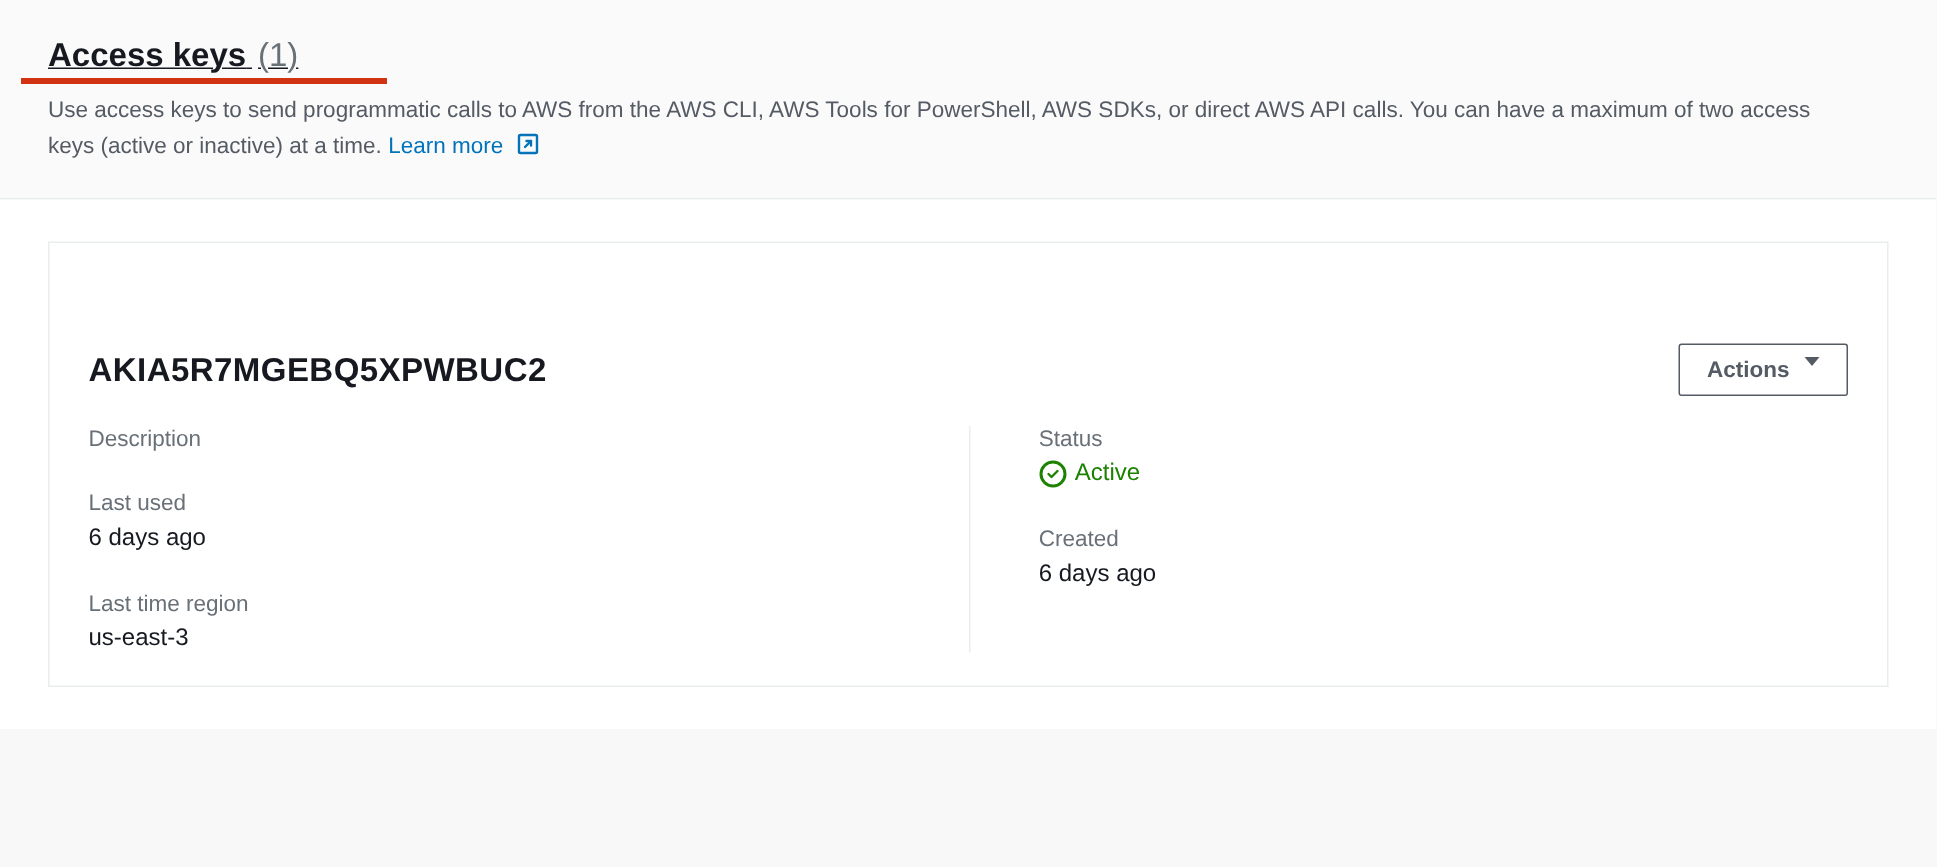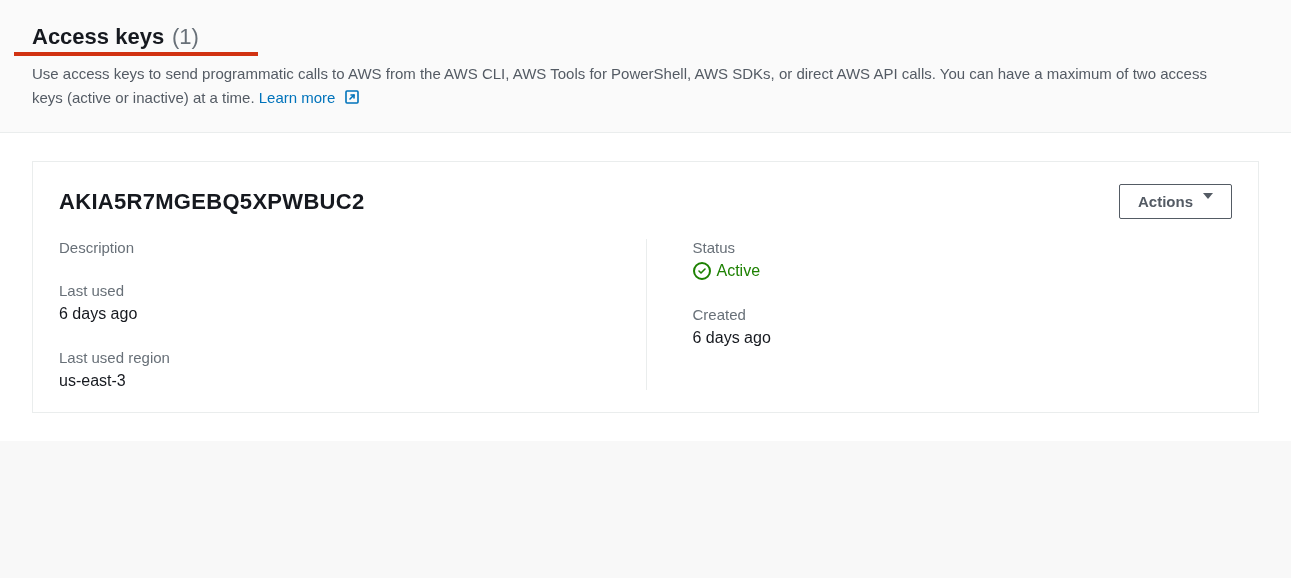--- a/index.html
+++ b/index.html
@@ -19,20 +19,21 @@
     .header-section {
       padding: 24px 32px 20px 32px;
       background: #fafafa;
       border-bottom: 1px solid #eaeded;
     }
     .header-row {
       display: flex;
       justify-content: space-between;
       align-items: flex-end;
       margin-bottom: 12px;
+      text-decoration: underline;
     }
     .title-wrap {
       display: inline-block;
       position: relative;
     }
     .title {
       font-size: 22px;
       font-weight: 700;
       color: #16191f;
     }
@@ -88,20 +89,21 @@
     .card {
       border: 1px solid #eaeded;
       background: #fff;
       padding: 22px 26px;
     }
     .card-header {
       display: flex;
       justify-content: space-between;
       align-items: center;
       margin-bottom: 20px;
+      margin-top: 45px;
     }
     .key-id {
       font-size: 22px;
       font-weight: 700;
       color: #16191f;
       letter-spacing: 0.3px;
     }
     .actions-btn {
       background: #fff;
       border: 1px solid #545b64;
@@ -215,21 +217,21 @@
       <div class="details-grid">
         <div class="details-col">
           <div class="field">
             <div class="field-label">Description</div>
           </div>
           <div class="field">
             <div class="field-label">Last used</div>
             <div class="field-value">6 days ago</div>
           </div>
           <div class="field">
-            <div class="field-label">Last used region</div>
+            <div class="field-label">Last time region</div>
             <div class="field-value">us-east-3</div>
           </div>
         </div>
 
         <div class="details-col right">
           <div class="field">
             <div class="field-label">Status</div>
             <div class="status-row">
               <span class="check-circle">
                 <svg viewBox="0 0 10 10">

